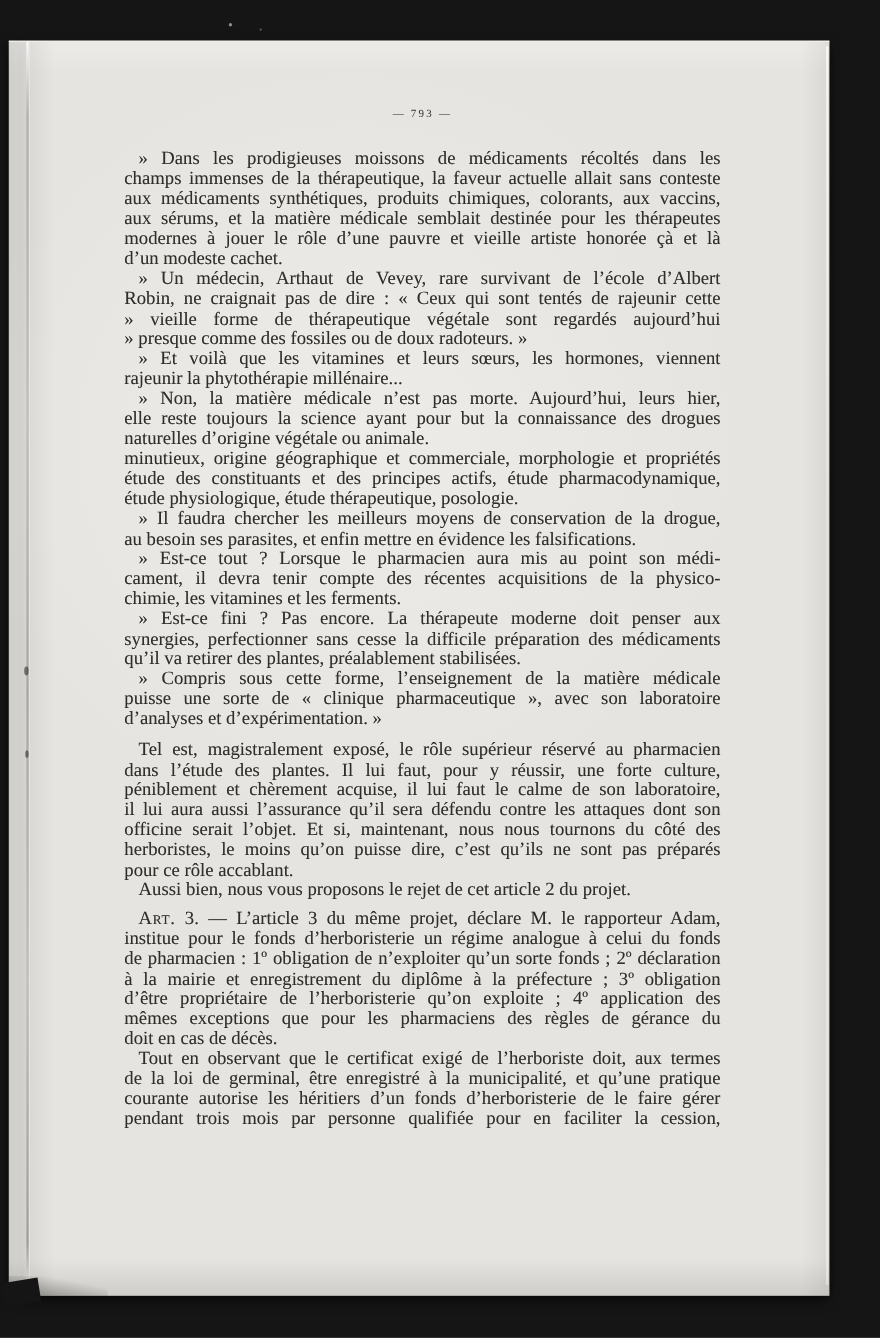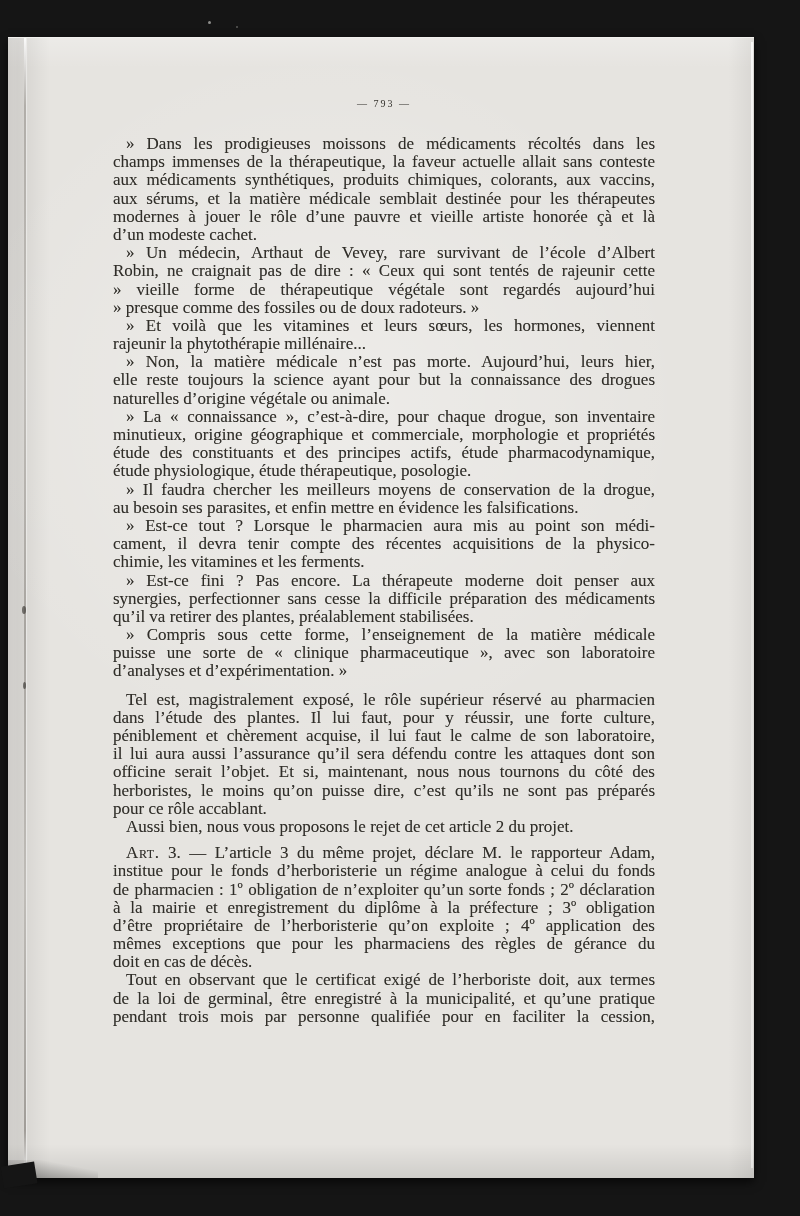--- a/index.html
+++ b/index.html
@@ -120,21 +120,20 @@
         <div class="para">
           <div class="line first">» Et voilà que les vitamines et leurs sœurs, les hormones, viennent</div>
           <div class="line last">rajeunir la phytothérapie millénaire...</div>
         </div>
         <div class="para">
           <div class="line first">» Non, la matière médicale n’est pas morte. Aujourd’hui, leurs hier,</div>
           <div class="line">elle reste toujours la science ayant pour but la connaissance des drogues</div>
           <div class="line last">naturelles d’origine végétale ou animale.</div>
         </div>
         <div class="para">
-          <div class="line first">» La « connaissance », c’est-à-dire, pour chaque drogue, son inventaire</div>
           <div class="line">minutieux, origine géographique et commerciale, morphologie et propriétés</div>
           <div class="line">étude des constituants et des principes actifs, étude pharmacodynamique,</div>
           <div class="line last">étude physiologique, étude thérapeutique, posologie.</div>
         </div>
         <div class="para">
           <div class="line first">» Il faudra chercher les meilleurs moyens de conservation de la drogue,</div>
           <div class="line last">au besoin ses parasites, et enfin mettre en évidence les falsifications.</div>
         </div>
         <div class="para">
           <div class="line first">» Est-ce tout ? Lorsque le pharmacien aura mis au point son médi-</div>
@@ -168,17 +167,18 @@
           <div class="line">institue pour le fonds d’herboristerie un régime analogue à celui du fonds</div>
           <div class="line">de pharmacien : 1º obligation de n’exploiter qu’un sorte fonds ; 2º déclaration</div>
           <div class="line">à la mairie et enregistrement du diplôme à la préfecture ; 3º obligation</div>
           <div class="line">d’être propriétaire de l’herboristerie qu’on exploite ; 4º application des</div>
           <div class="line">mêmes exceptions que pour les pharmaciens des règles de gérance du</div>
           <div class="line last">doit en cas de décès.</div>
         </div>
         <div class="para">
           <div class="line first">Tout en observant que le certificat exigé de l’herboriste doit, aux termes</div>
           <div class="line">de la loi de germinal, être enregistré à la municipalité, et qu’une pratique</div>
+          <div class="line">courante autorise les héritiers d’un fonds d’herboristerie de le faire gérer</div>
           <div class="line">pendant trois mois par personne qualifiée pour en faciliter la cession,</div>
         </div>
       </div>
   </div>
 </div>
 
 </body></html>

